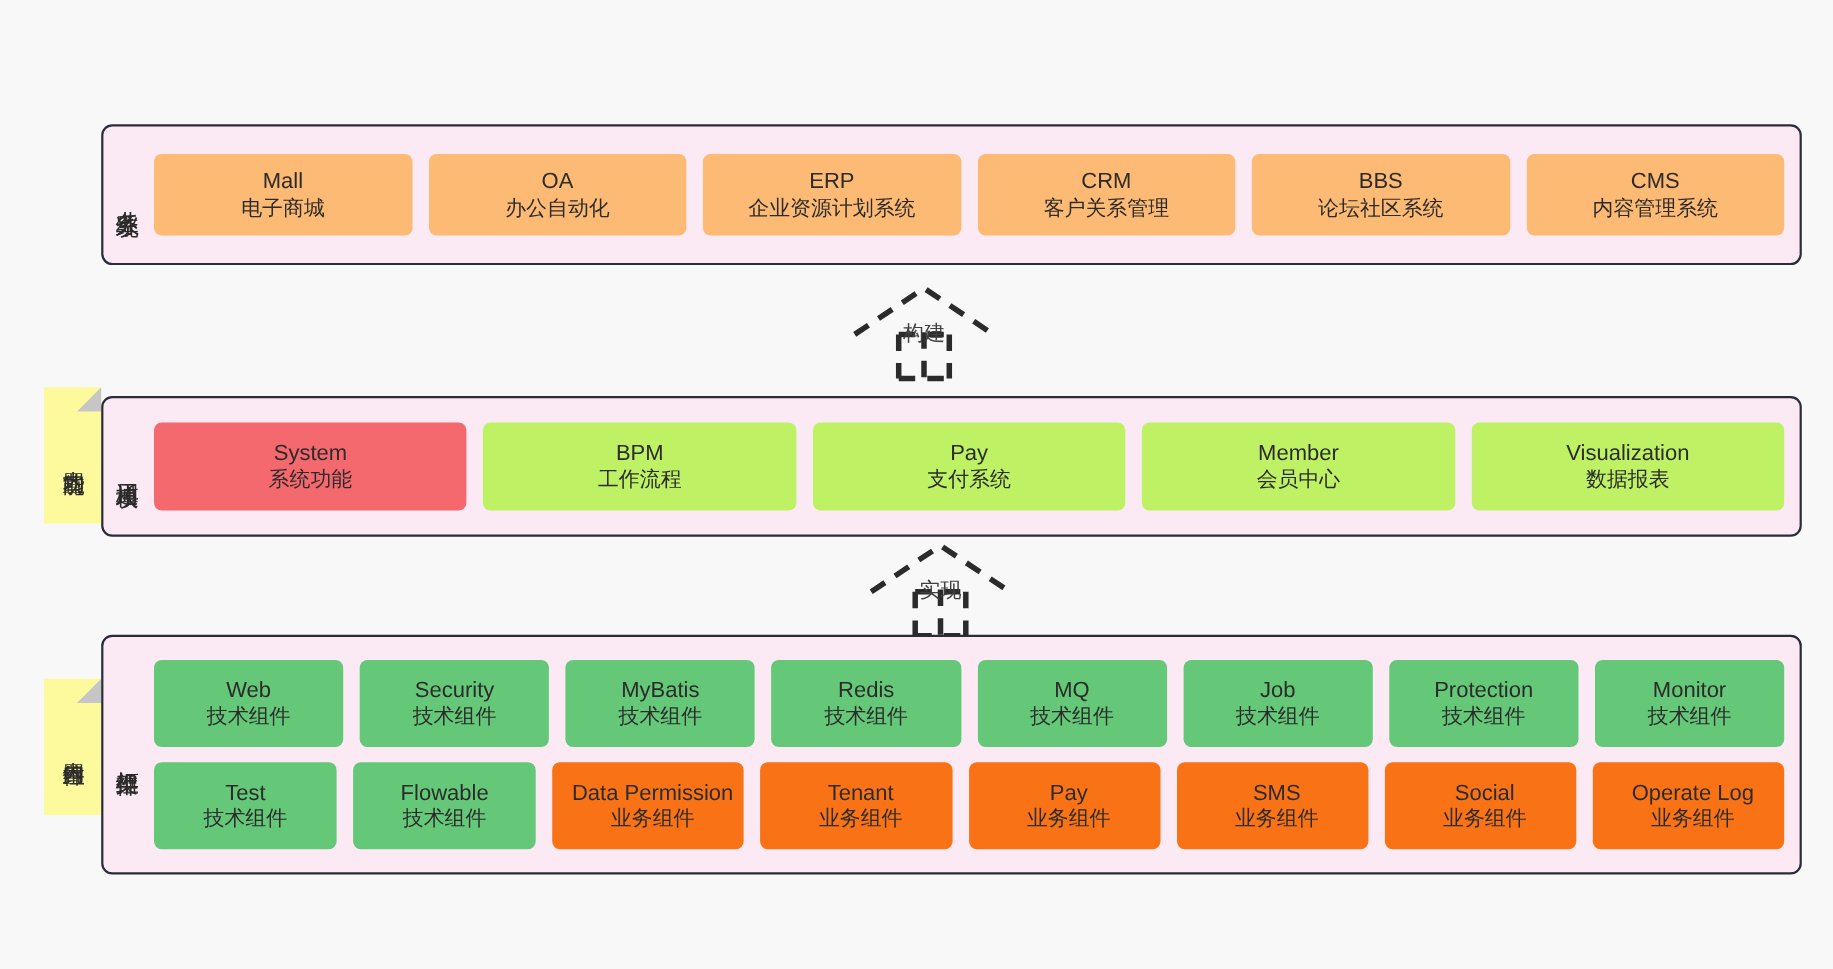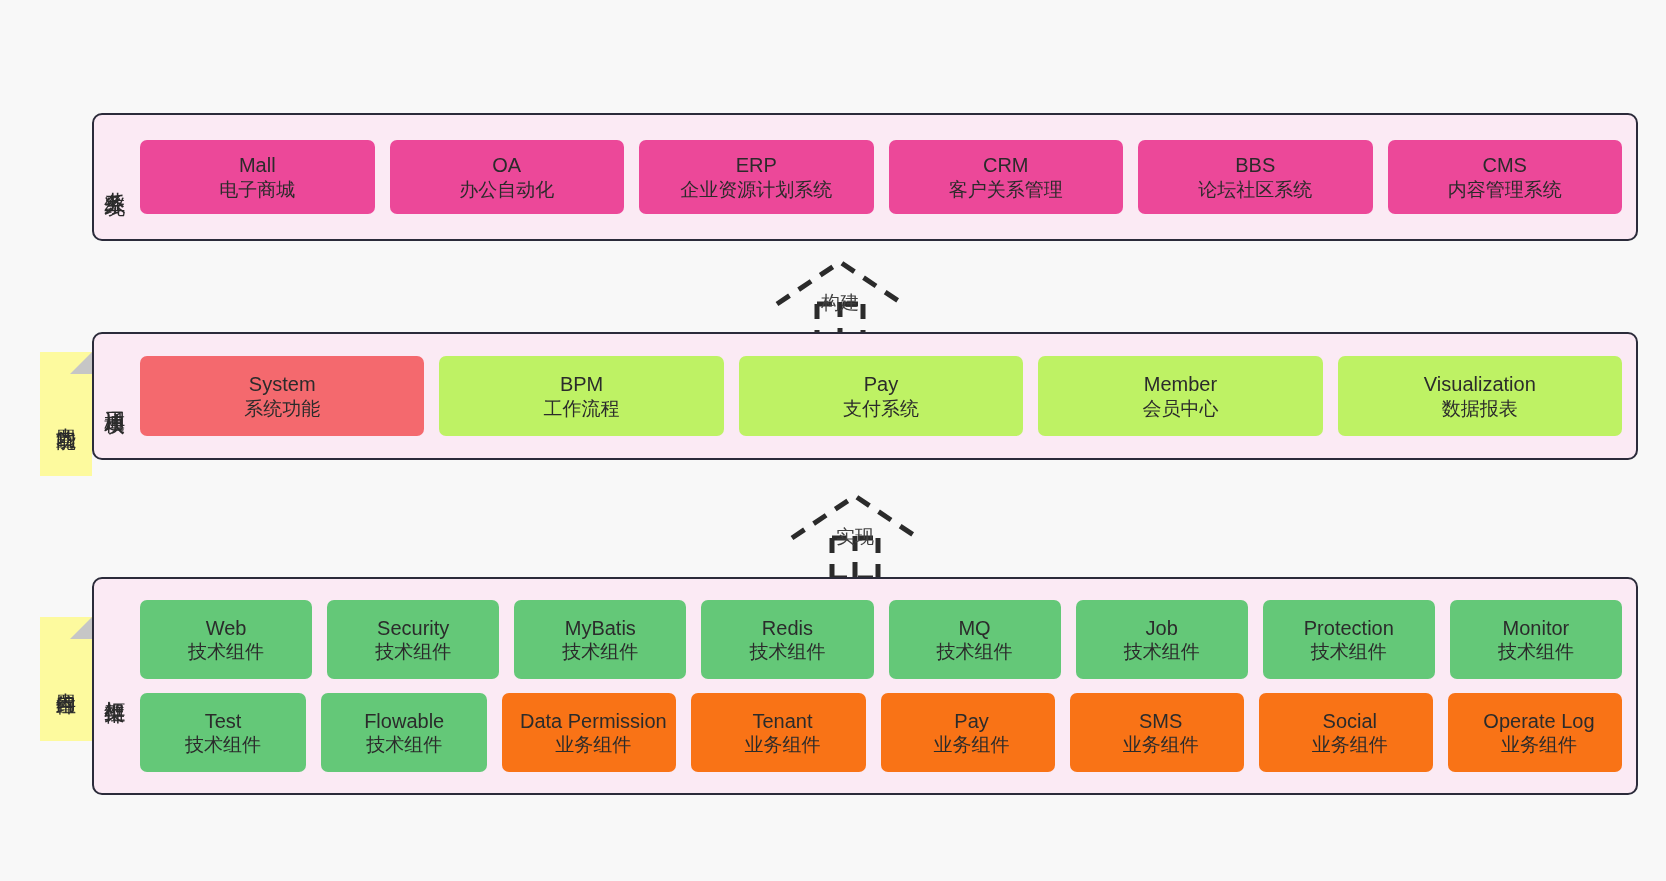--- a/index.html
+++ b/index.html
@@ -72,29 +72,29 @@
     justify-content: center;
     text-align: center;
     line-height: 1.22;
     padding: 6px 4px;
     user-select: none;
   }
   .cell .t1 { font-size: 20px; }
   .cell .t2 { font-size: 19px; }
 
   
-  .c-blue      { background: #ec4899; }
+  .c-blue      { background: #fdba74; }
   .c-red       { background: #f4696e; }
   .c-pink      { background: #bef264; justify-content: center; }
   .c-green     { background: #64c878; }
   .c-lgreen    { background: #f97316; padding-left: 12px; }
 
   
   #layer-business { left: 92px;  top: 113px; width: 1546px; height: 128px; }
-  #layer-common   { left: 92px;  top: 332px; width: 1546px; height: 128px; }
+  #layer-common   { left: 92px;  top: 360px; width: 1546px; height: 128px; }
   #layer-framework{ left: 92px;  top: 577px; width: 1546px; height: 218px; }
 
   #layer-business .layer-body .cell  { height: 74px; }
   #layer-common   .layer-body .cell  { height: 80px; }
   #layer-framework .layer-body .cell { height: 79px; }
 
   
   .note {
     position: absolute;
     box-sizing: border-box;

